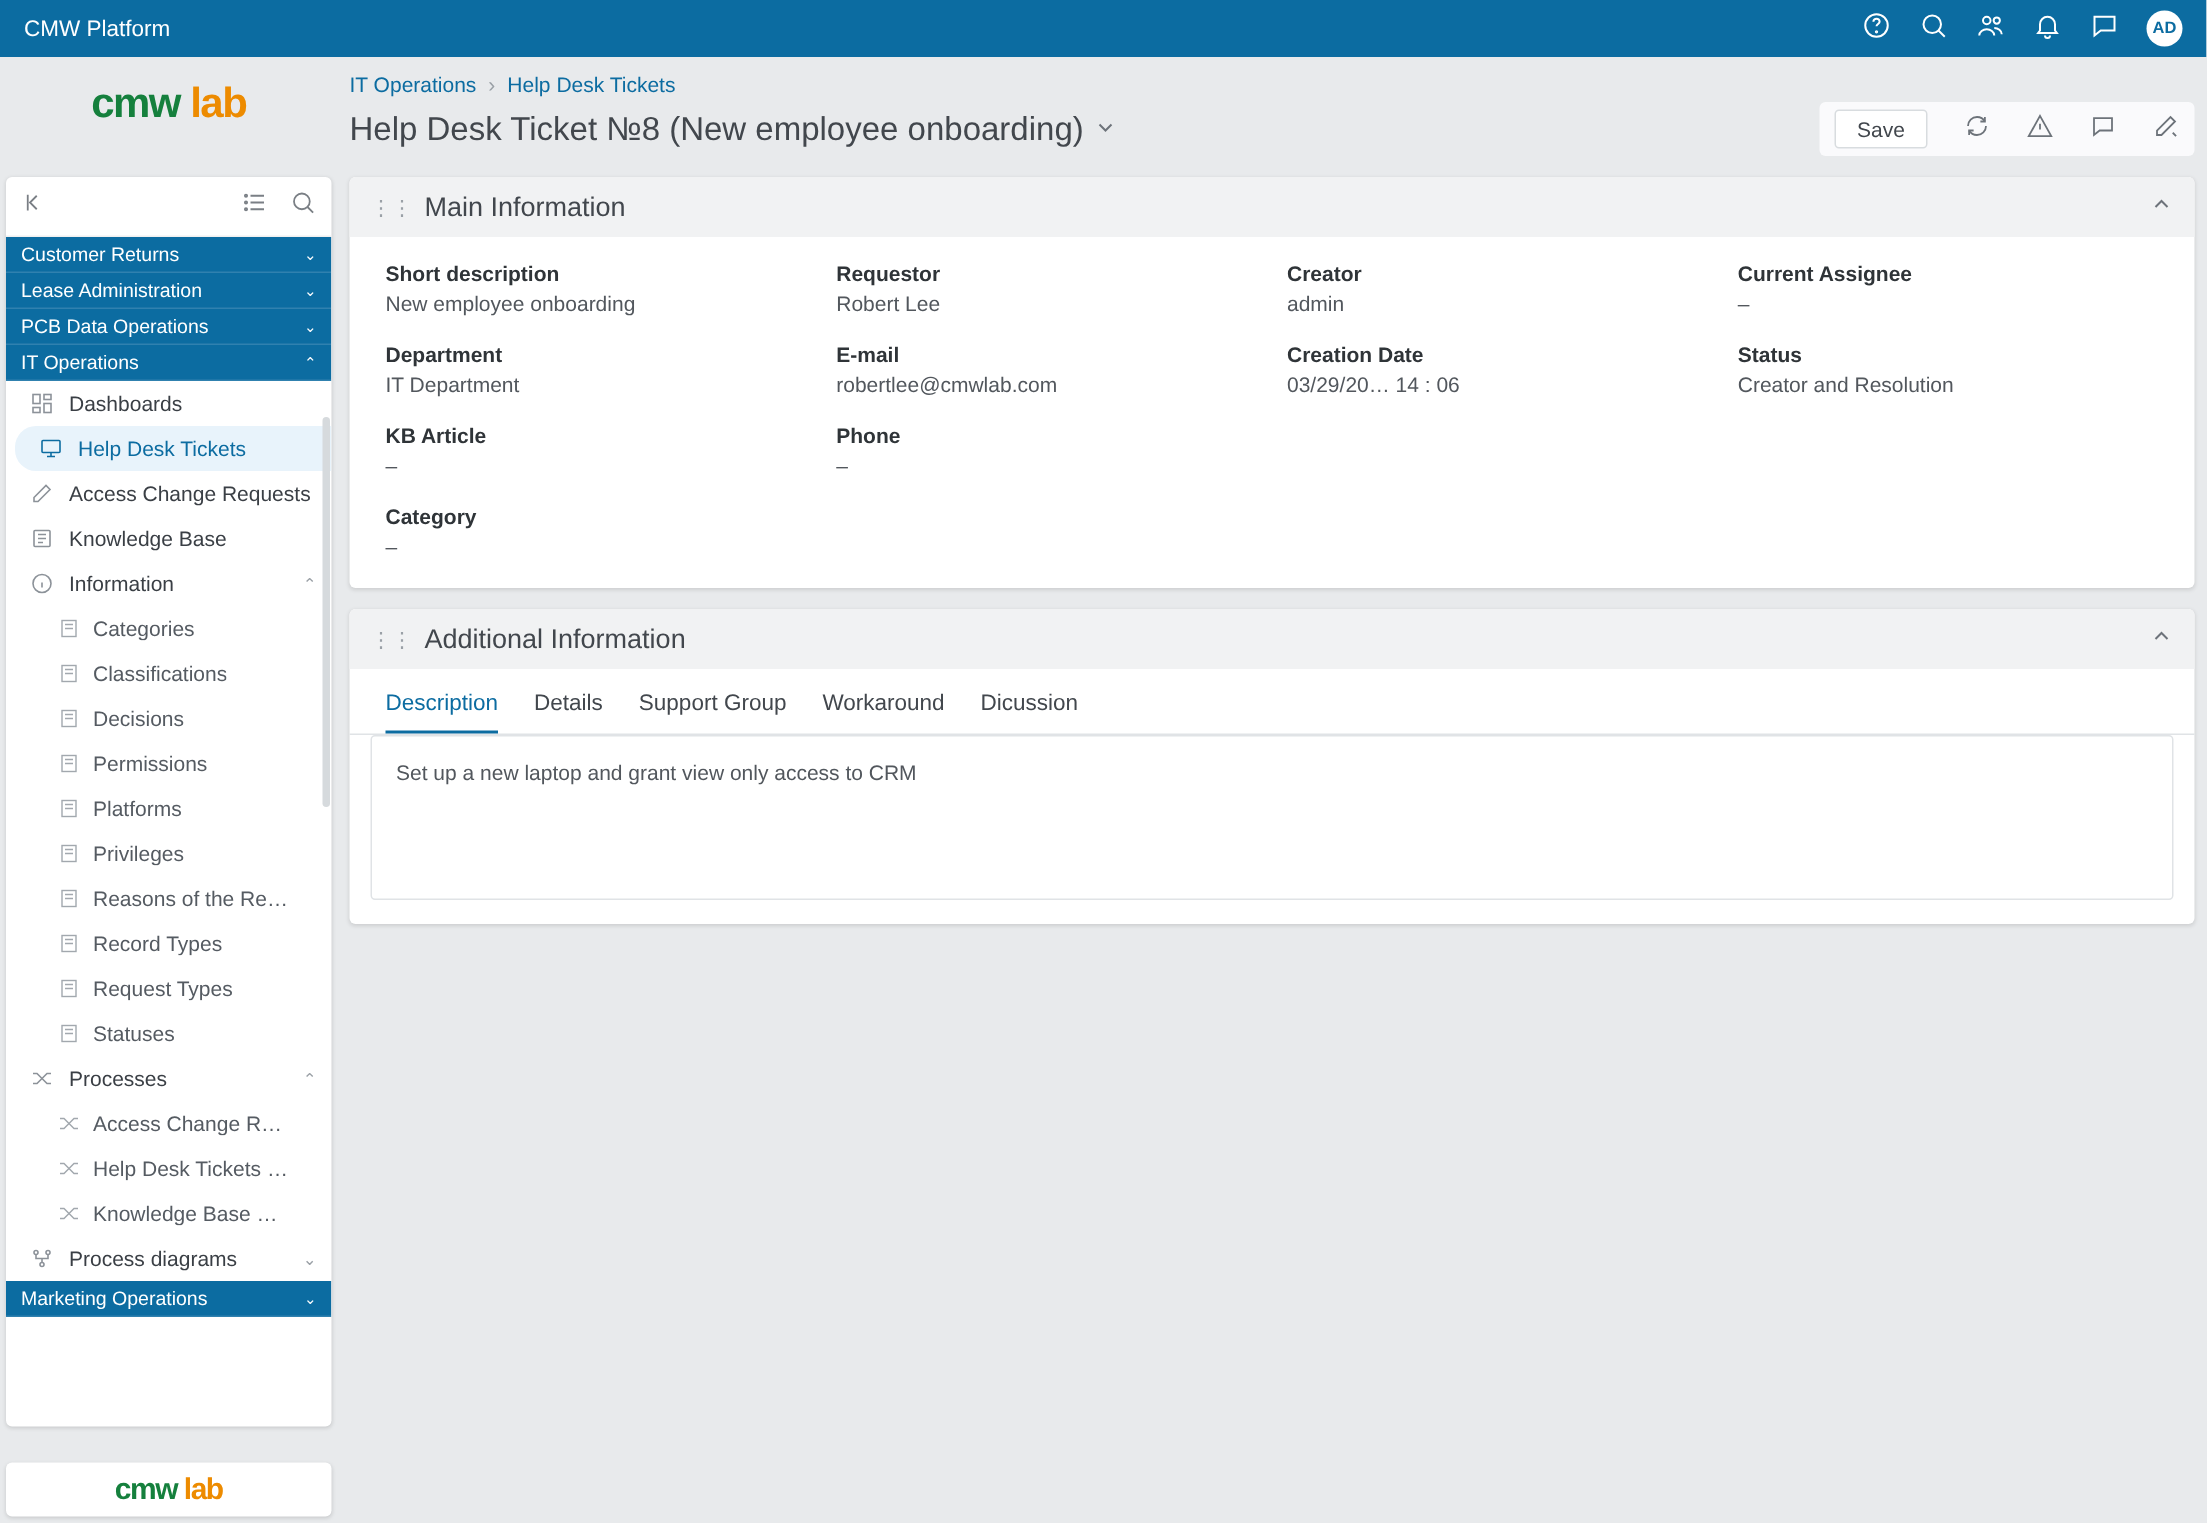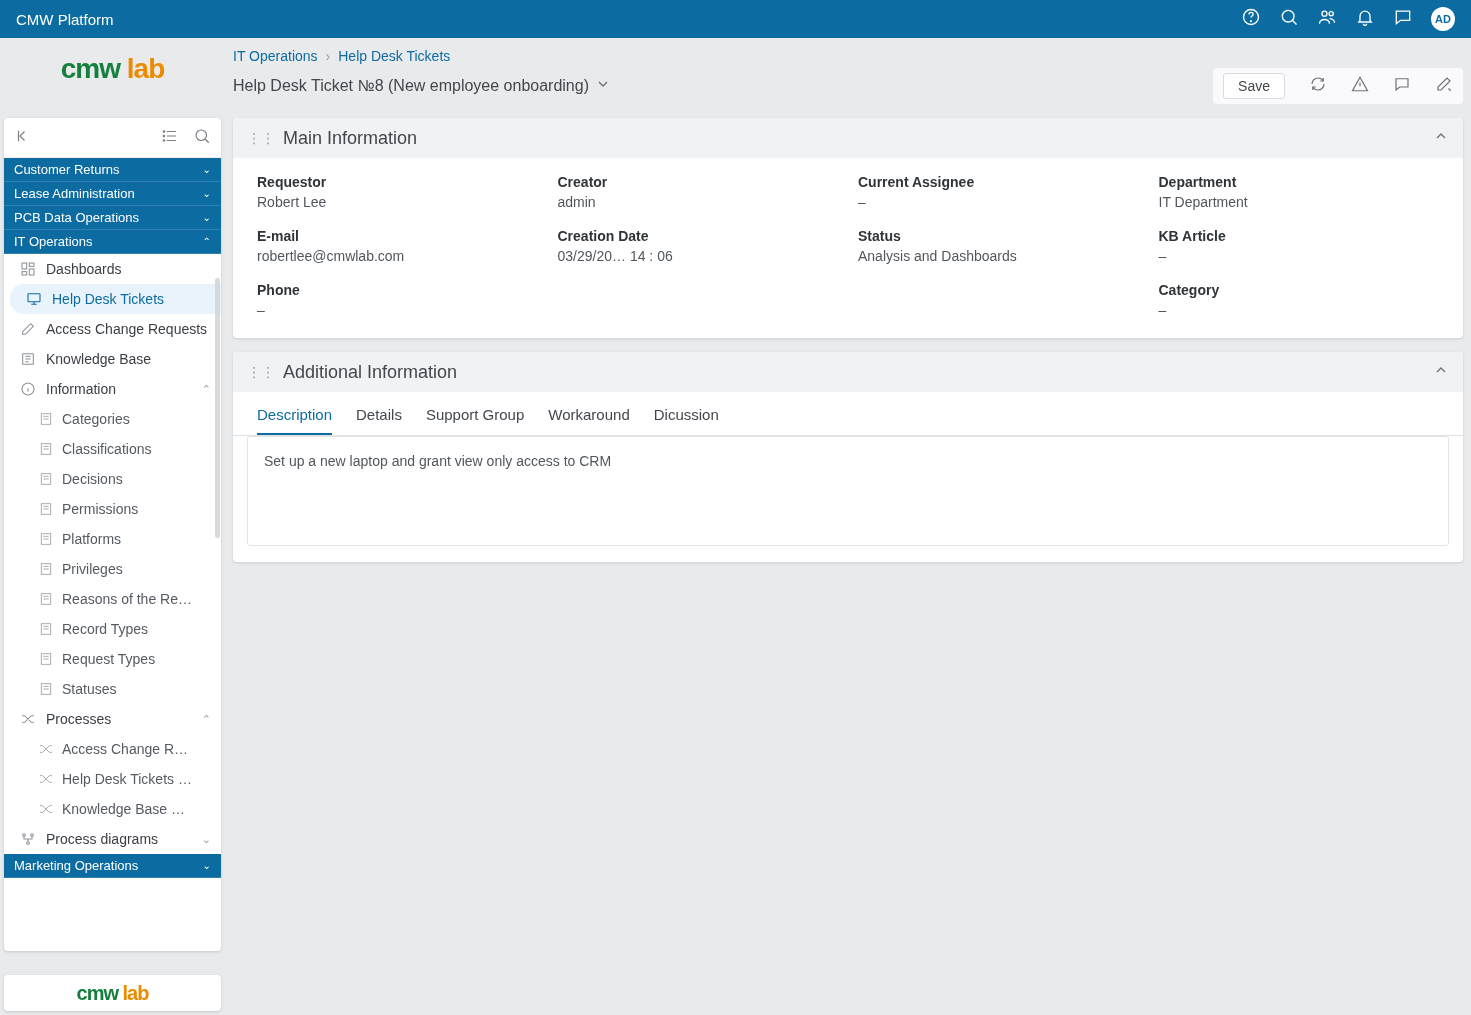--- a/index.html
+++ b/index.html
@@ -40,21 +40,21 @@
   .sub-item span.txt{white-space:nowrap;overflow:hidden;text-overflow:ellipsis;max-width:130px}
 
   .footer-logo { height: 36px; margin: 6px 4px 4px 4px; background:#fff; border-radius:4px; box-shadow:0 1px 3px rgba(0,0,0,.15); display:flex;align-items:center;justify-content:center;}
   .footer-logo .logo-text{font-size:20px}
 
   .main { flex: 1; display: flex; flex-direction: column; padding: 0 8px; overflow:hidden; }
   .crumb-row { height: 26px; display: flex; align-items: flex-end; gap: 8px; font-size: 14px; padding-top:10px;}
   .crumb-row a { color: #0c6ca1; text-decoration: none; }
   .crumb-sep { color: #9aa0a6; }
   .title-row { display: flex; align-items: center; justify-content: space-between; margin: 4px 0 14px 0;}
-  .page-title { font-size: 16px; color: #42474d; display:flex; align-items:center; gap:6px;}
+  .page-title { font-size: 22px; color: #42474d; display:flex; align-items:center; gap:6px;}
   .page-title svg{width:16px;height:16px;stroke:#6d737a;fill:none;stroke-width:2}
   .actions { display: flex; align-items: center; gap: 24px; background:#fafafc; padding:5px 10px; border-radius:4px;}
   .btn-save { background: #fff; border: 1px solid #d8dcdf; padding: 4px 14px; border-radius: 3px; font-size: 14px; color:#42474d; cursor:pointer;}
   .actions svg { width: 18px; height: 18px; stroke: #6d737a; fill: none; stroke-width:1.6;}
 
   .panel { background: #fff; border-radius: 4px; box-shadow: 0 1px 3px rgba(0,0,0,.12); margin-bottom: 14px; }
   .panel-head { height: 40px; background: #f1f2f3; border-top-left-radius:4px; border-top-right-radius:4px; display: flex; align-items: center; justify-content: space-between; padding: 0 14px; font-size: 18px; color: #42474d;}
   .panel-head .handle{ color:#9aa0a6; margin-right:8px; font-size:14px;}
   .panel-head .right svg{width:16px;height:16px;stroke:#6d737a;fill:none;stroke-width:2}
 
@@ -341,20 +341,24 @@
         <div style="display:flex;align-items:center">
             <span class="handle">⋮⋮</span>
             <span>Main Information</span>
           </div>
         <div class="right"><svg viewBox="0 0 24 24">
               <path d="M6 15l6-6 6 6"></path>
             </svg></div>
       </div>
       <div class="fields">
         <div>
+            <div class="field-label">Short description</div>
+            <div class="field-value">New employee onboarding</div>
+          </div>
+        <div>
             <div class="field-label">Requestor</div>
             <div class="field-value">Robert Lee</div>
           </div>
         <div>
             <div class="field-label">Creator</div>
             <div class="field-value">admin</div>
           </div>
         <div>
             <div class="field-label">Current Assignee</div>
             <div class="field-value">–</div>
@@ -367,21 +371,21 @@
         <div>
             <div class="field-label">E-mail</div>
             <div class="field-value">robertlee@cmwlab.com</div>
           </div>
         <div>
             <div class="field-label">Creation Date</div>
             <div class="field-value">03/29/20…   14 : 06</div>
           </div>
         <div>
             <div class="field-label">Status</div>
-            <div class="field-value">Analysis and Dashboards</div>
+            <div class="field-value">Creator and Resolution</div>
           </div>
 
         <div>
             <div class="field-label">KB Article</div>
             <div class="field-value">–</div>
           </div>
         <div>
             <div class="field-label">Phone</div>
             <div class="field-value">–</div>
           </div>

